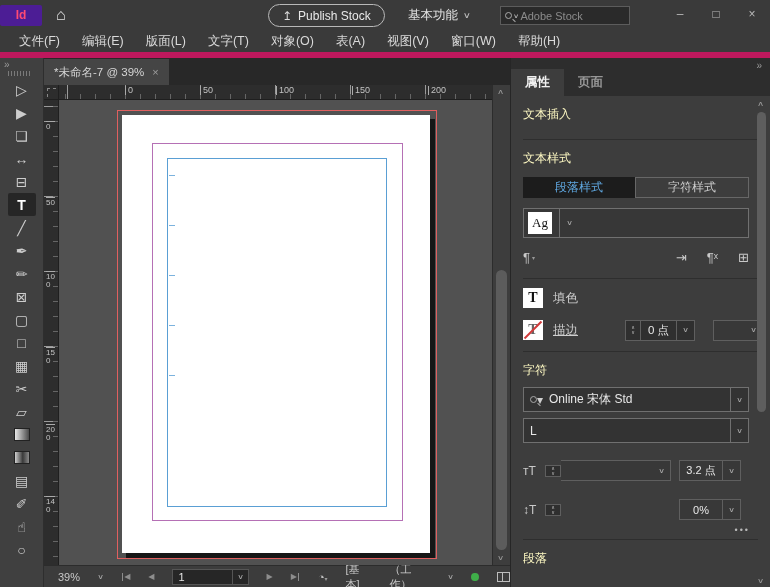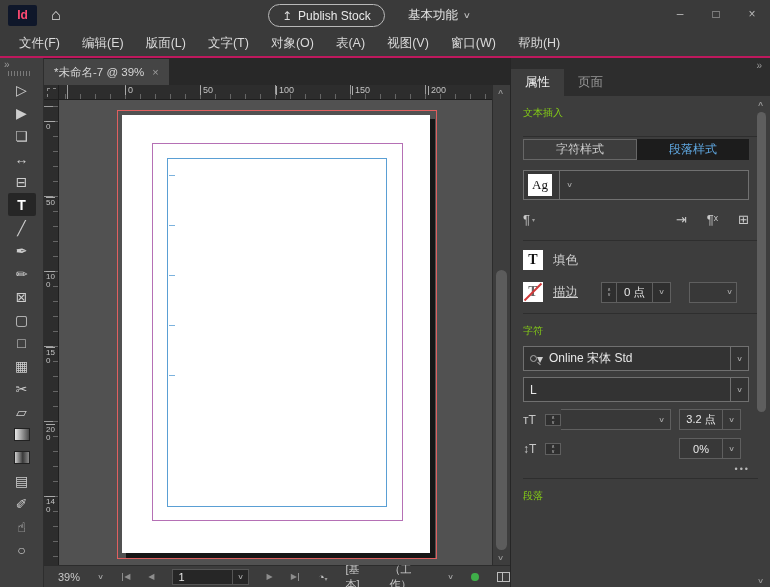--- a/index.html
+++ b/index.html
@@ -2,37 +2,37 @@
 <html><head>
 <meta charset="utf-8">
 <style>
   * { margin:0; padding:0; box-sizing:border-box; }
   html,body { width:770px; height:587px; overflow:hidden; background:#333; }
   body { font-family:"Liberation Sans","DejaVu Sans",sans-serif; color:#cfcfcf; font-size:12px; -webkit-font-smoothing:antialiased; }
   .app { position:relative; width:770px; height:587px; background:#3a3a3a; overflow:hidden; }
 
   
   .titlebar { height:30px; background:#3a3a3a; display:flex; align-items:center; position:relative; }
-  .logo { width:29px; height:21px; margin-left:8px; background:#0f172a; color:#ff4a73; font-weight:bold; font-size:12px; display:flex; align-items:center; justify-content:center; border-radius:2px; }
+  .logo { width:42px; height:21px; margin-left:0; background:#4c1d95; color:#ff4a73; font-weight:bold; font-size:12px; display:flex; align-items:center; justify-content:center; border-radius:2px; }
   .homeic { margin-left:14px; font-size:16px; color:#e0e0e0; cursor:default; }
   .pill { position:absolute; left:268px; top:4px; height:23px; padding:0 13px; border:1px solid #b9b9b9; border-radius:12px; display:flex; align-items:center; gap:6px; color:#e8e8e8; font-size:12px; }
   .pill .up { font-size:12px; color:#ddd; }
   .ws { position:absolute; left:408px; top:4px; height:23px; display:flex; align-items:center; gap:6px; color:#e4e4e4; font-size:12.5px; }
   .chev { font-size:8px; color:#bbb; transform:scaleX(1.4); }
   .search { position:absolute; left:500px; top:6px; width:130px; height:19px; background:#2a2a2a; border:1px solid #5c5c5c; display:flex; align-items:center; padding:0 4px; gap:2px; }
   .mag { width:7px; height:7px; border:1px solid #aaa; border-radius:50%; position:relative; flex:none; }
   .mag::after { content:""; position:absolute; width:4px; height:1px; background:#aaa; left:6px; top:7px; transform:rotate(45deg); }
   .search .chev { font-size:6px; }
   .search input { background:transparent; border:none; outline:none; color:#bbb; font-size:11px; width:90px; font-family:inherit; }
   .search input::placeholder { color:#8b8b8b; }
   .winbtns { position:absolute; right:0; top:0; height:30px; display:flex; }
   .winbtn { width:36px; height:28px; display:flex; align-items:center; justify-content:center; color:#b8b8b8; font-size:12px; }
 
   
-  .menubar { height:28px; display:flex; align-items:center; padding-left:8px; gap:0; border-bottom:2px solid #be185d; }
+  .menubar { height:28px; display:flex; align-items:center; padding-left:8px; gap:0; border-bottom:6px solid #be185d; }
   .menuitem { padding:0 11px; font-size:12.5px; color:#dadada; height:100%; display:flex; align-items:center; }
 
   
   .mainrow { display:flex; height:529px; }
 
   
   .toolbar { width:44px; background:#404040; border-right:1px solid #2e2e2e; display:flex; flex-direction:column; align-items:center; overflow:hidden; position:relative; }
   .tbhead { width:100%; height:20px; position:relative; }
   .tbhead .dbl { position:absolute; left:4px; top:1px; font-size:10px; color:#9a9a9a; }
   .grip { position:absolute; left:8px; top:13px; width:24px; height:5px;
@@ -89,54 +89,54 @@
   .menu-arrow { font-size:6px; color:#999; }
   .gdot { width:8px; height:8px; border-radius:50%; background:#3fae49; }
   .panes { width:14px; height:10px; border:1px solid #bdbdbd; position:relative; }
   .panes::after { content:""; position:absolute; left:4px; top:0; bottom:0; width:1px; background:#bdbdbd; }
 
   
   .panel { width:260px; background:#3d3d3d; border-left:1px solid #262626; position:relative; overflow:hidden; }
   .panelhead { height:38px; background:#2d2d2d; position:relative; }
   .panelhead .dbl { position:absolute; right:8px; top:2px; font-size:10px; color:#9a9a9a; }
   .ptabs { position:absolute; left:0; bottom:0; display:flex; height:27px; }
-  .ptab { padding:0 14px; display:flex; align-items:center; font-size:12.5px; color:#979797; }
+  .ptab { padding:0 14px; display:flex; align-items:center; font-size:12.5px; color:#979797;font-weight:bold; }
   .ptab.active { background:#3d3d3d; color:#f0f0f0; }
   .pbody { padding:0 0 0 12px; position:relative; }
-  .sectiontitle { font-size:10px; color:#84cc16; padding:10px 0 8px 0; }
+  .sectiontitle { font-size:12px; color:#fef9c3; padding:10px 0 8px 0; }
   .divider { height:1px; background:#2e2e2e; margin:8px 12px 0 0; }
   .seg { display:flex; width:226px; height:21px; margin-top:2px; }
   .seg .opt { flex:1; display:flex; align-items:center; justify-content:center; font-size:12px; }
   .seg .opt.active { background:#1c1c1c; color:#5fa7e0; }
   .seg .opt.inactive { border:1px solid #676767; color:#cccccc; }
   .combo { width:226px; height:30px; border:1px solid #707070; background:#373737; display:flex; align-items:center; margin-top:10px; }
   .combo .badge { width:24px; height:22px; background:#fff; color:#111; font-family:"Liberation Serif",serif; font-size:13px; display:flex; align-items:center; justify-content:center; margin:0 7px 0 4px; }
   .combo .lbl { flex:1; color:#dedede; font-size:12px; }
   .combo .dd { width:20px; height:100%; border-left:1px solid #707070; display:flex; align-items:center; justify-content:center; }
   .iconrow { display:flex; align-items:center; width:226px; height:26px; margin-top:6px; }
   .iconrow .pmark { font-size:13px; color:#c9c9c9; }
   .iconrow .tinydd { font-size:6px; color:#999; margin-left:2px; }
   .iconrow .spacer { flex:1; }
   .iconrow .ric { font-size:13px; color:#c9c9c9; margin-left:20px; }
   .approw { display:flex; align-items:center; gap:10px; margin-top:6px; height:26px; }
   .swatch { width:20px; height:20px; background:#fff; display:flex; align-items:center; justify-content:center; font-family:"Liberation Serif",serif; font-weight:bold; font-size:14px; color:#111; position:relative; flex:none; }
   .swatch.none { color:#666; }
   .swatch.none::after { content:""; position:absolute; left:-2px; top:9px; width:24px; height:2px; background:#d03a3a; transform:rotate(-45deg); }
   .applbl { font-size:12.5px; color:#cfcfcf; width:38px; }
   .applbl.u { text-decoration:underline; }
-  .stepgrp { display:flex; height:21px; }
+  .stepgrp { display:flex; height:21px;margin-left:24px; }
   .stack { width:16px; display:flex; flex-direction:column; align-items:center; justify-content:center; background:#2f2f2f; border:1px solid #5f5f5f; }
   .stack span { font-size:5px; line-height:5px; color:#bbb; }
   .stepval { min-width:36px; padding:0 5px; background:#2f2f2f; border:1px solid #5f5f5f; border-left:none; display:flex; align-items:center; justify-content:center; color:#e8e8e8; font-size:11.5px; }
   .stepdd { width:18px; background:#2f2f2f; border:1px solid #5f5f5f; border-left:none; display:flex; align-items:center; justify-content:center; }
   .widedd { width:48px; height:21px; background:#383838; border:1px solid #5f5f5f; display:flex; align-items:center; justify-content:flex-end; padding-right:4px; margin-left:8px; }
   .fieldrow { width:226px; height:25px; border:1px solid #707070; background:#333; display:flex; align-items:center; margin-top:6px; }
   .fieldrow .dd { width:18px; height:100%; border-left:1px solid #707070; display:flex; align-items:center; justify-content:center; }
   .fieldrow .txt { flex:1; color:#e8e8e8; font-size:12px; padding-left:6px; }
-  .charrow { display:flex; align-items:center; margin-top:6px; height:23px; }
+  .charrow { display:flex; align-items:center; margin-top:16px; height:23px; }
   .charic { width:22px; font-size:12px; color:#c9c9c9; flex:none; }
   .ccombo { height:21px; background:#383838; border:1px solid #5f5f5f; border-left:none; flex:1; display:flex; align-items:center; justify-content:flex-end; }
   .ccombo .dd { width:16px; display:flex; justify-content:center; }
   .cval { height:21px; min-width:44px; background:#383838; border:1px solid #5f5f5f; margin-left:8px; display:flex; align-items:center; justify-content:center; color:#e8e8e8; font-size:11px; }
   .cdd { width:18px; height:21px; background:#383838; border:1px solid #5f5f5f; border-left:none; display:flex; align-items:center; justify-content:center; }
   .morebtn { position:absolute; right:20px; font-size:9px; letter-spacing:2px; color:#b9b9b9; }
   .pscroll { position:absolute; right:1px; top:42px; bottom:2px; width:14px; }
   .pscroll .chev { position:absolute; left:3px; font-size:7px; color:#999; }
   .pthumb { position:absolute; left:2px; top:12px; width:9px; height:300px; border-radius:5px; background:#5e5e5e; }
 </style>
@@ -148,20 +148,25 @@
   <div class="titlebar" data-name="title-bar">
     <div class="logo" data-name="app-icon">Id</div>
     <div class="homeic" data-name="home-icon">⌂</div>
     <div class="pill" data-name="publish-online-button">
       <span class="up" data-name="upload-icon">↥</span>
       <span data-name="publish-online-label">Publish Stock</span>
     </div>
     <div class="ws" data-name="workspace-switcher">
       <span data-name="workspace-label">基本功能</span>
       <span class="chev" data-name="chevron-down-icon">∨</span>
+    </div>
+    <div class="search" data-name="stock-search-box">
+      <span class="mag" data-name="search-icon"></span>
+      <span class="chev" data-name="chevron-down-icon">∨</span>
+      <input data-name="search-input" placeholder="Adobe Stock" style="">
     </div>
     <div class="winbtns" data-name="window-controls">
       <span class="winbtn" data-name="minimize-button">–</span>
       <span class="winbtn" data-name="maximize-button">□</span>
       <span class="winbtn" data-name="close-button">×</span>
     </div>
   </div>
 
   <div class="menubar" data-name="menu-bar">
     <span class="menuitem" data-name="menu-file">文件(F)</span>
@@ -336,23 +341,24 @@
         <div class="ptabs" data-name="panel-tabs">
           <span class="ptab active" data-name="tab-properties">属性</span>
           <span class="ptab" data-name="tab-pages">页面</span>
         </div>
       </div>
 
       <div class="pbody" data-name="panel-body">
         <div class="sectiontitle" data-name="text-insert-section-title">文本插入</div>
         <div class="divider" data-name="divider"></div>
 
+        <div class="sectiontitle" data-name="text-styles-section-title">文本样式</div>
         <div class="seg" data-name="style-type-switch">
+          <span class="opt active" data-name="paragraph-styles-tab">段落样式</span>
           <span class="opt inactive" data-name="character-styles-tab">字符样式</span>
-          <span class="opt active" data-name="paragraph-styles-tab">段落样式</span>
         </div>
         <div class="combo" data-name="paragraph-style-dropdown">
           <span class="badge" data-name="style-preview-badge">Ag</span>
           <span class="dd" data-name="dropdown-arrow">
               <span class="sb-chev" data-name="chevron-down-icon">∨</span>
             </span>
         </div>
         <div class="iconrow" data-name="style-actions-row">
           <span class="pmark" data-name="paragraph-mark-icon">¶</span>
           <span class="tinydd" data-name="menu-arrow-icon">▾</span>

